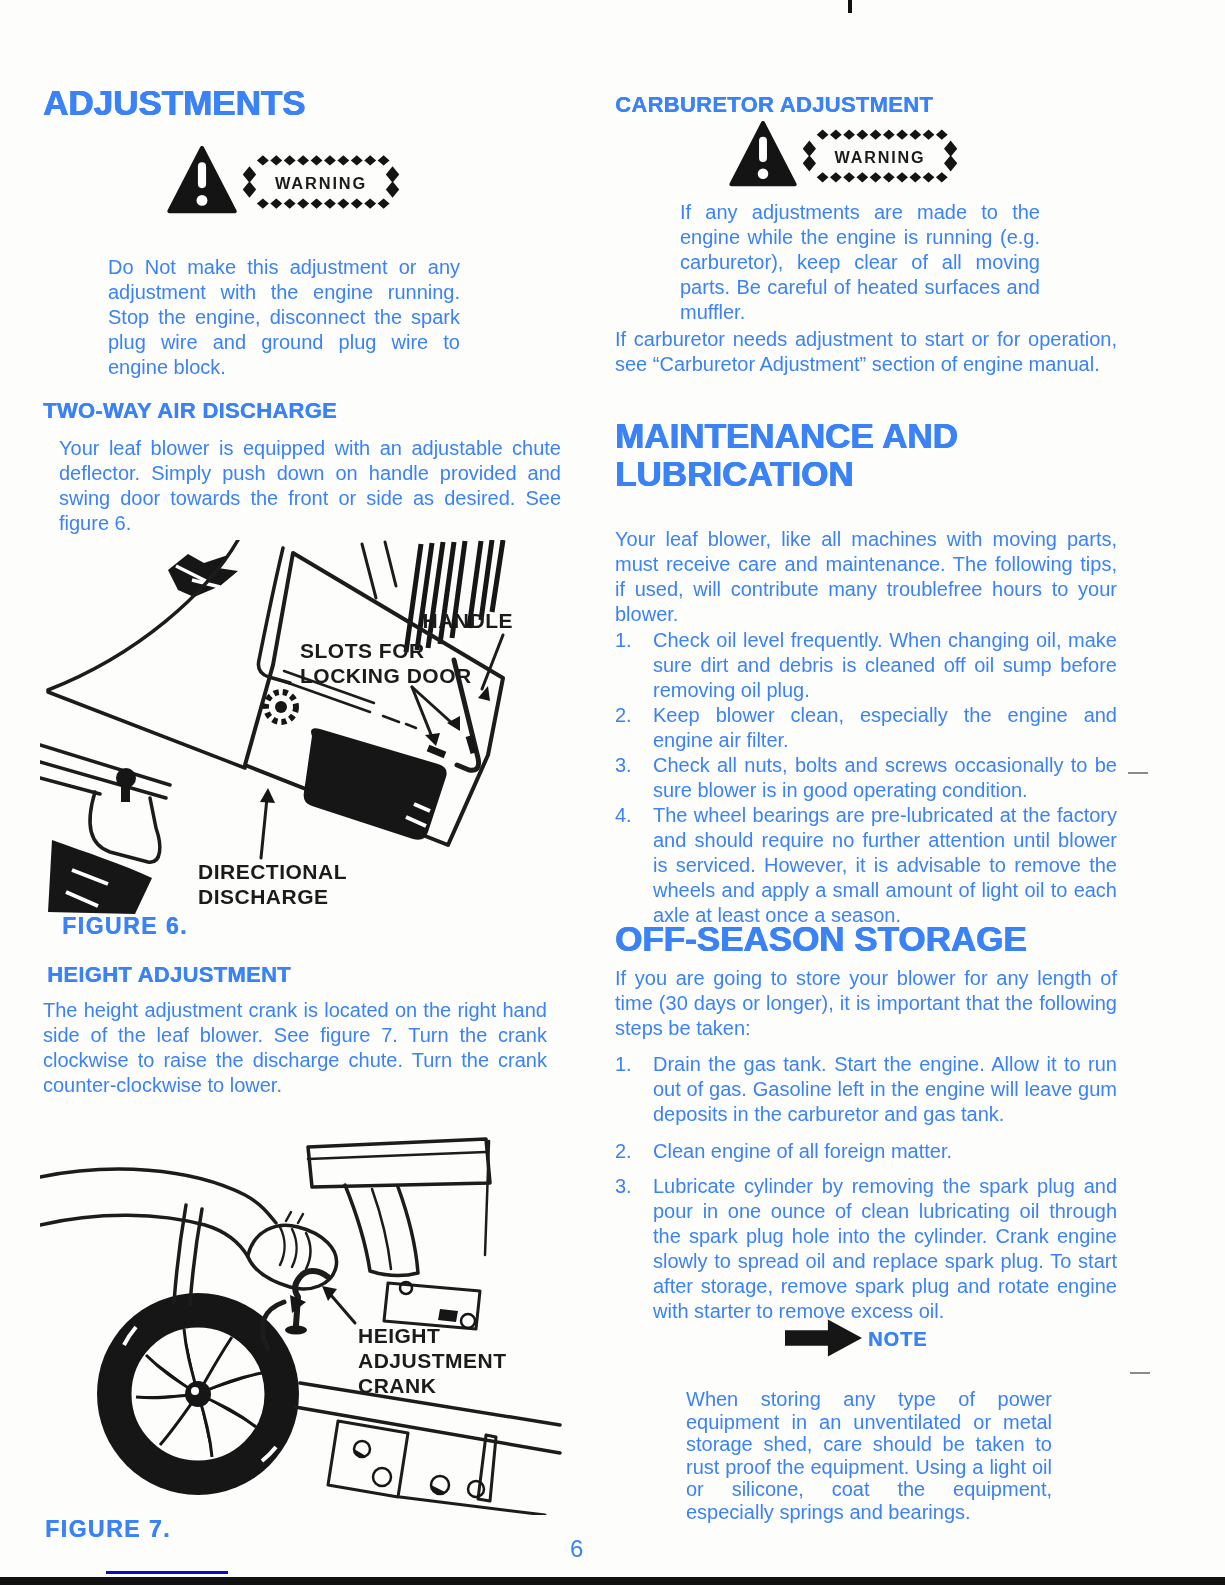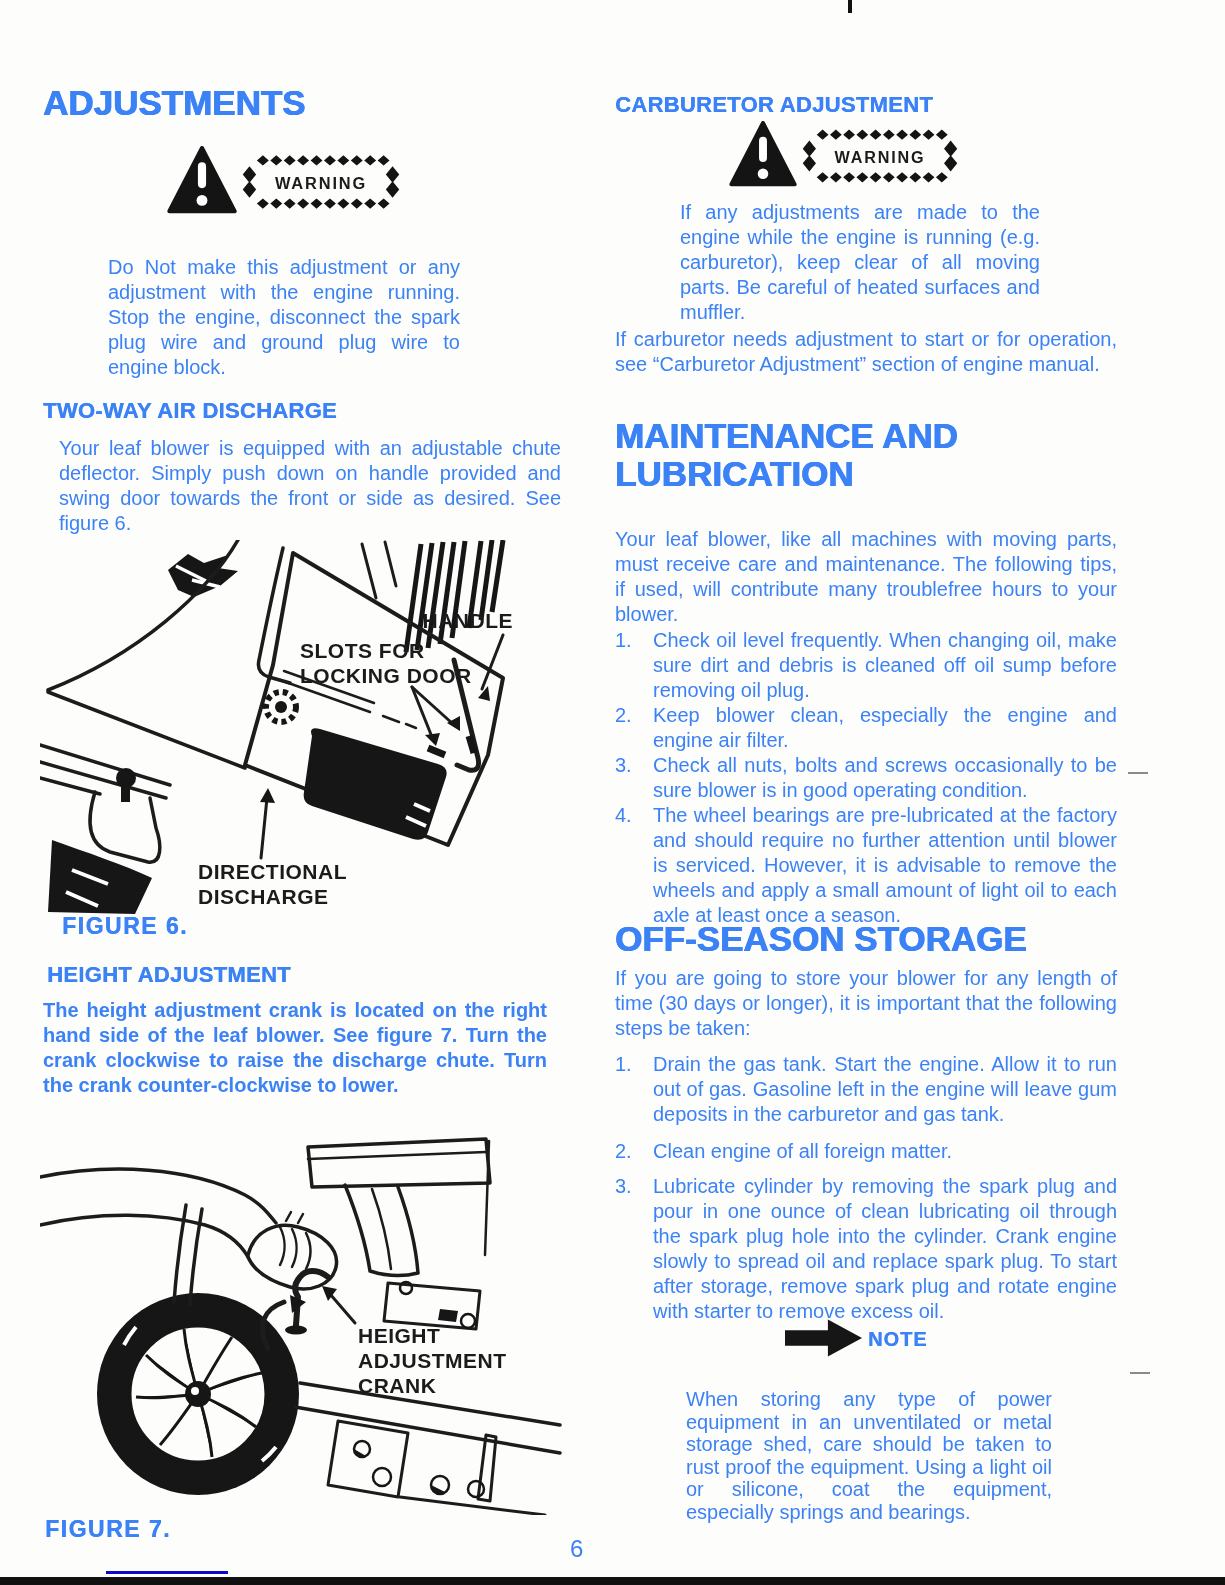--- a/index.html
+++ b/index.html
@@ -131,21 +131,21 @@
 
     <text class="figtext" x="473" y="88" text-anchor="end">HANDLE</text>
     <text class="figtext" x="260" y="118">SLOTS FOR</text>
     <text class="figtext" x="260" y="143">LOCKING DOOR</text>
     <text class="figtext" x="158" y="339">DIRECTIONAL</text>
     <text class="figtext" x="158" y="364">DISCHARGE</text>
   </svg>
   <div class="abs caption" style="left:62px; top:913px;">FIGURE 6.</div>
 
   <div class="abs h2" style="left:47px; top:962px;text-align:center;">HEIGHT ADJUSTMENT</div>
-  <div class="abs body-text" style="left:43px; top:998px; width:504px;font-weight:bold;">The height adjustment crank is located on the right hand side of the leaf blower. See figure 7. Turn the crank clockwise to raise the discharge chute. Turn the crank counter-clockwise to lower.</div>
+  <div class="abs body-text" style="left:43px; top:998px; width:504px;">The height adjustment crank is located on the right hand side of the leaf blower. See figure 7. Turn the crank clockwise to raise the discharge chute. Turn the crank counter-clockwise to lower.</div>
 
   <svg class="abs" style="left:40px; top:1125px;" width="530" height="390" viewBox="0 0 530 390">
 
     <g>
       <circle cx="158" cy="269" r="101" fill="#161616"></circle>
       <circle cx="158" cy="269" r="68" fill="#fdfdfc" stroke="#161616" stroke-width="3"></circle>
       <path d="M84,220 A95,95 0 0 1 96,202 M236,322 A95,95 0 0 1 222,336" stroke="#fff" stroke-width="4" fill="none"></path>
       <g stroke="#161616" stroke-width="3">
         <path d="M158,269 C150,240 146,225 144,204"></path>
         <path d="M158,269 C172,244 180,230 192,212"></path>

